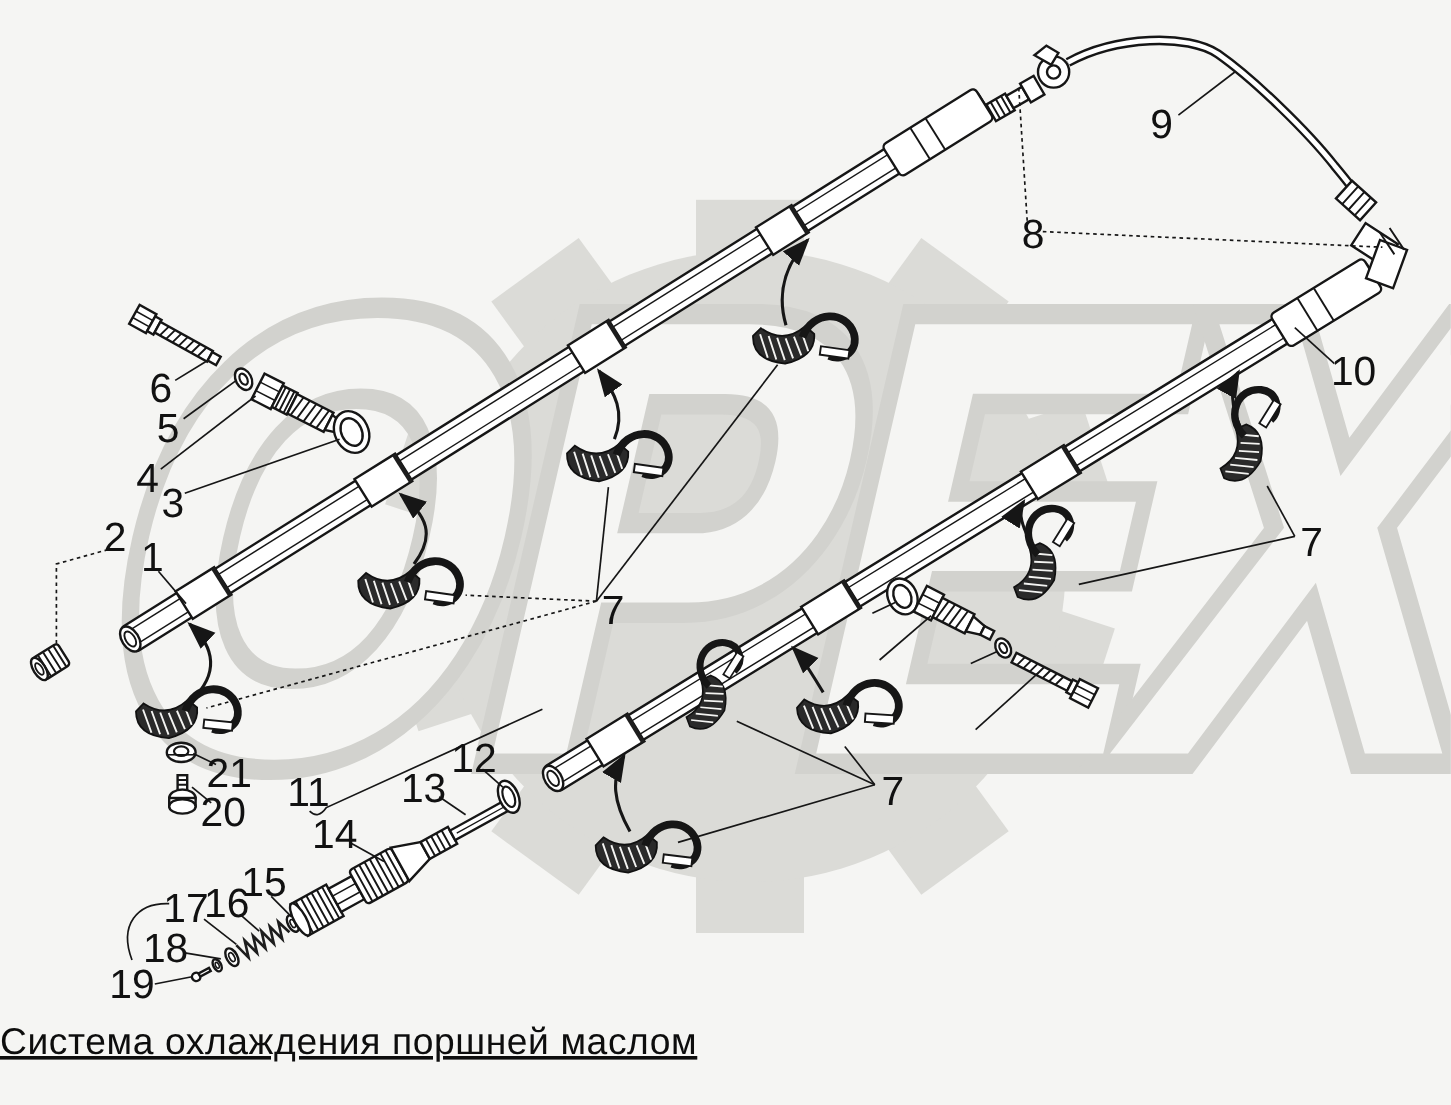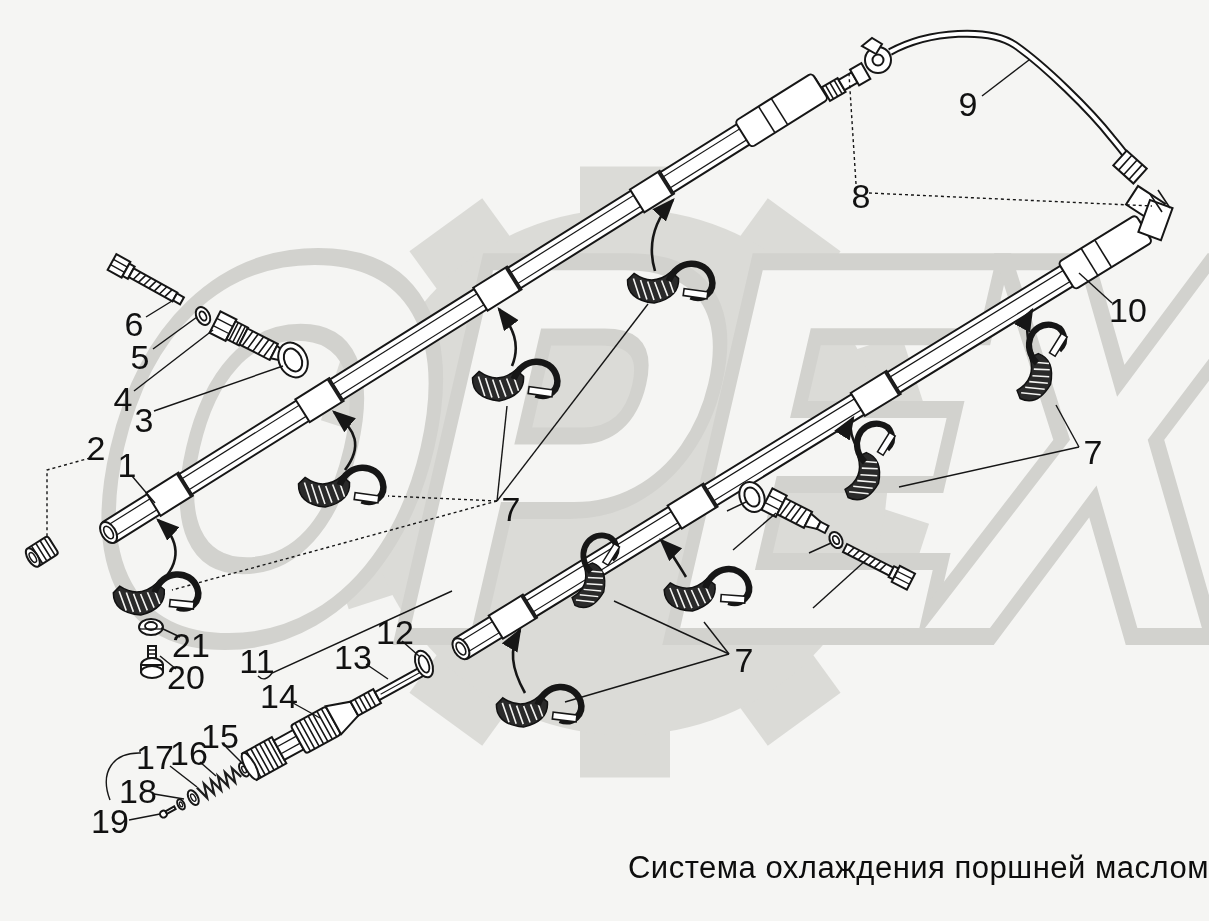--- a/index.html
+++ b/index.html
@@ -9,22 +9,22 @@
     font-family:"Liberation Sans",sans-serif;
   }
   #stage{position:absolute;left:0;top:0;width:1209px;height:921px;}
   svg{display:block;}
   .callout{
     font-family:"Liberation Sans",sans-serif;
     font-size:34px;fill:#111;
   }
   #title{
     position:absolute;left:0;right:0;top:850px;
-    text-align:right;
-    font-size:31px;color:#0d0d0d;letter-spacing:0.5px;
+    text-align:left;
+    font-size:31px;color:#0d0d0d;letter-spacing:0.5px;text-decoration:underline;
   }
   .ink{stroke:#161616;fill:none;}
   .part{fill:#ffffff;stroke:#161616;stroke-width:2;}
   .dark{fill:#1d1d1d;stroke:none;}
   .leader{stroke:#161616;stroke-width:1.4;fill:none;}
   .leaderd{stroke:#161616;stroke-width:1.4;fill:none;stroke-dasharray:3 3;}
   .rib{stroke:#161616;stroke-width:1.6;}
   .wm{fill:#dbdbd7;}
   .wmtext{
     font-family:"Liberation Sans",sans-serif;

